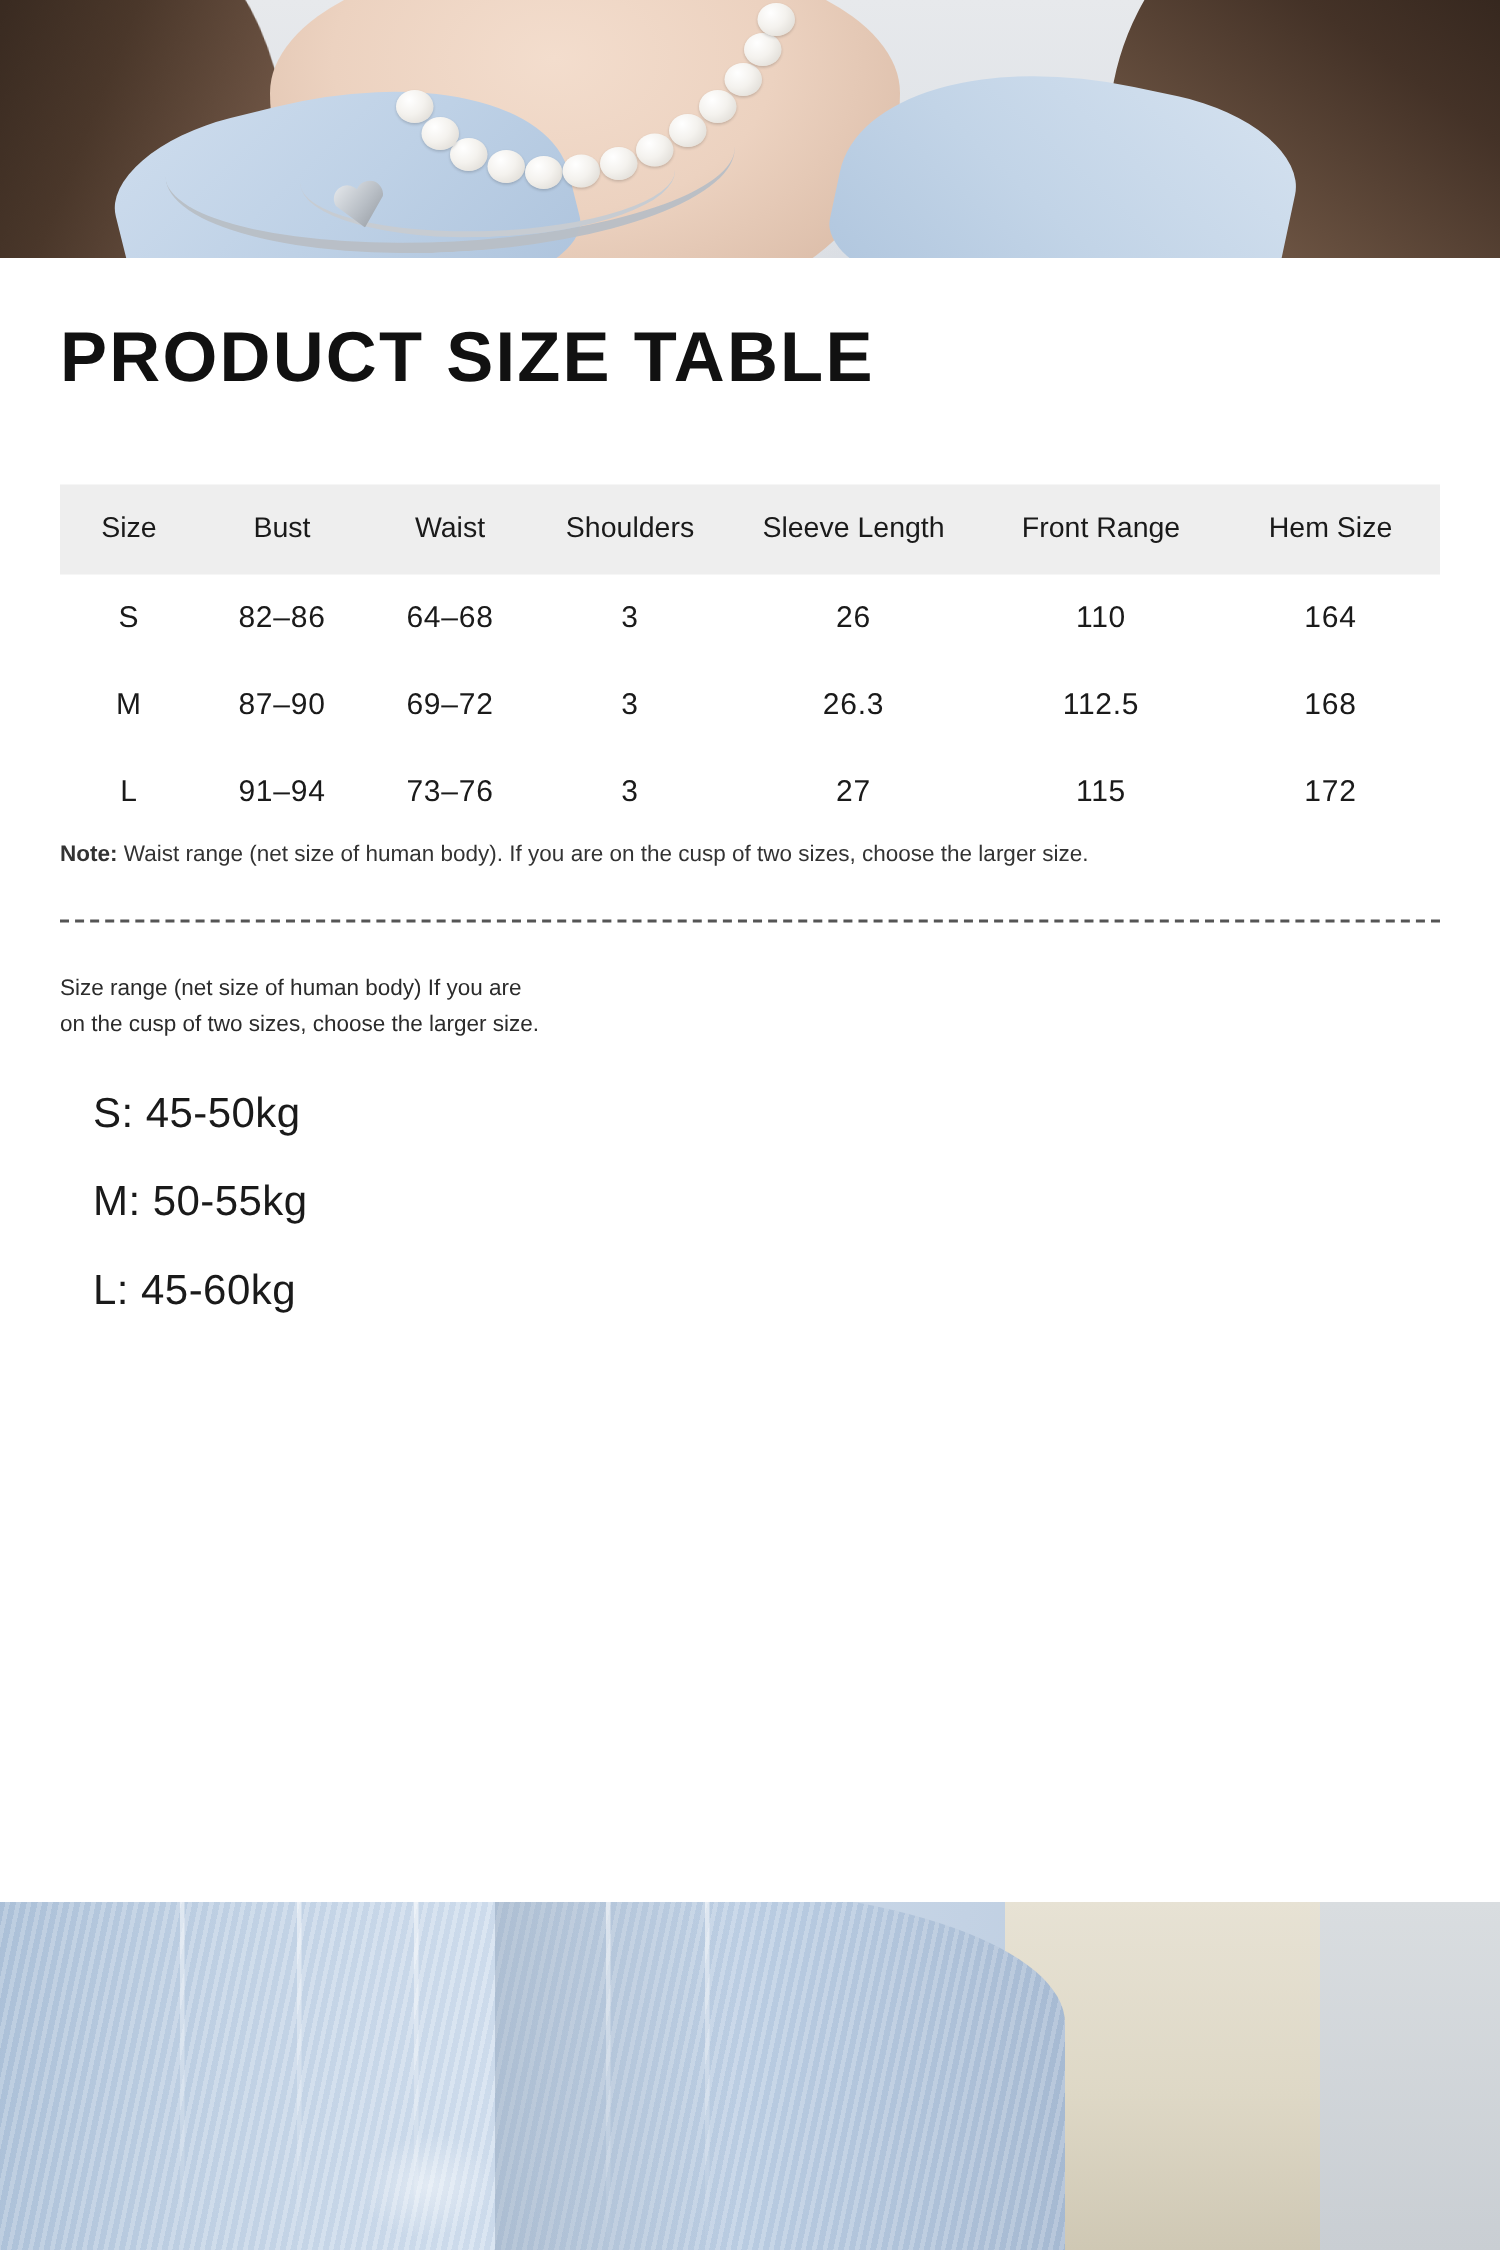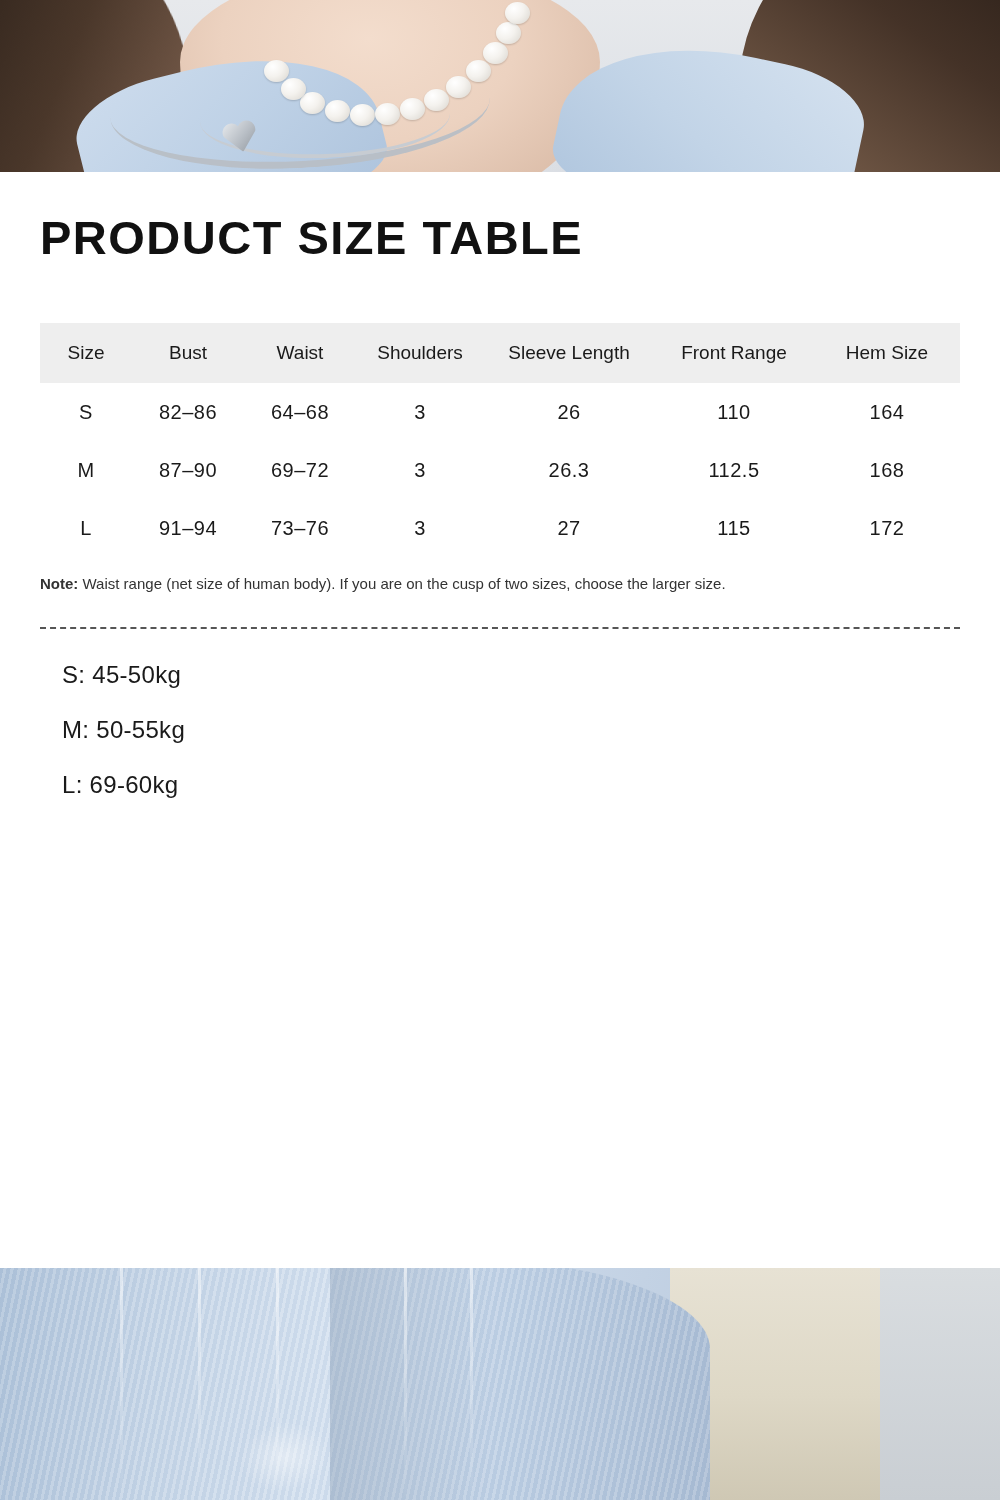--- a/index.html
+++ b/index.html
@@ -207,21 +207,20 @@
   }
   .col-size { width: 92px; }
   .col-bust { width: 112px; }
   .col-waist { width: 112px; }
   .col-shoulders { width: 128px; }
   .col-sleeve { width: 170px; }
   .col-front { width: 160px; }
   .col-hem { width: 146px; }
 
   .note {
-    margin-top: 14px;
     font-size: 15px;
     color: #333333;
     line-height: 1.75;
   }
   .note b { font-weight: 700; }
 
   .divider {
     margin: 30px 0 0 0;
     border-top: 2px dashed #555555;
     width: 920px;
@@ -233,21 +232,21 @@
     font-size: 15px;
     color: #2b2b2b;
     line-height: 1.55;
   }
 
   .weights {
     margin-top: 32px;
     padding-left: 22px;
   }
   .weights div {
-    font-size: 24px;
+    font-size: 28px;
     color: #1a1a1a;
     margin-bottom: 27px;
     letter-spacing: .3px;
   }
 </style>
 </head>
 <body>
 
 <div class="page">
 
@@ -327,25 +326,29 @@
 
     <div class="note">
       <div>
         <b>Note:</b>
         <span>Waist range (net size of human body). If you are on the cusp of two sizes, choose the larger size.</span>
       </div>
     </div>
 
     <div class="divider"></div>
 
+    <div class="sub-note">
+      <div>Size range (net size of human body) If you are</div>
+      <div>on the cusp of two sizes, choose the larger size.</div>
+    </div>
 
     <div class="weights">
       <div>S: 45-50kg</div>
       <div>M: 50-55kg</div>
-      <div>L: 69-60kg</div>
+      <div>L: 45-60kg</div>
     </div>
 
   </div>
 
   <div class="photo-bottom">
     <div class="bg"></div>
     <div class="wall"></div>
     <div class="wall2"></div>
     <div class="body"></div>
     <div class="shadow"></div>

